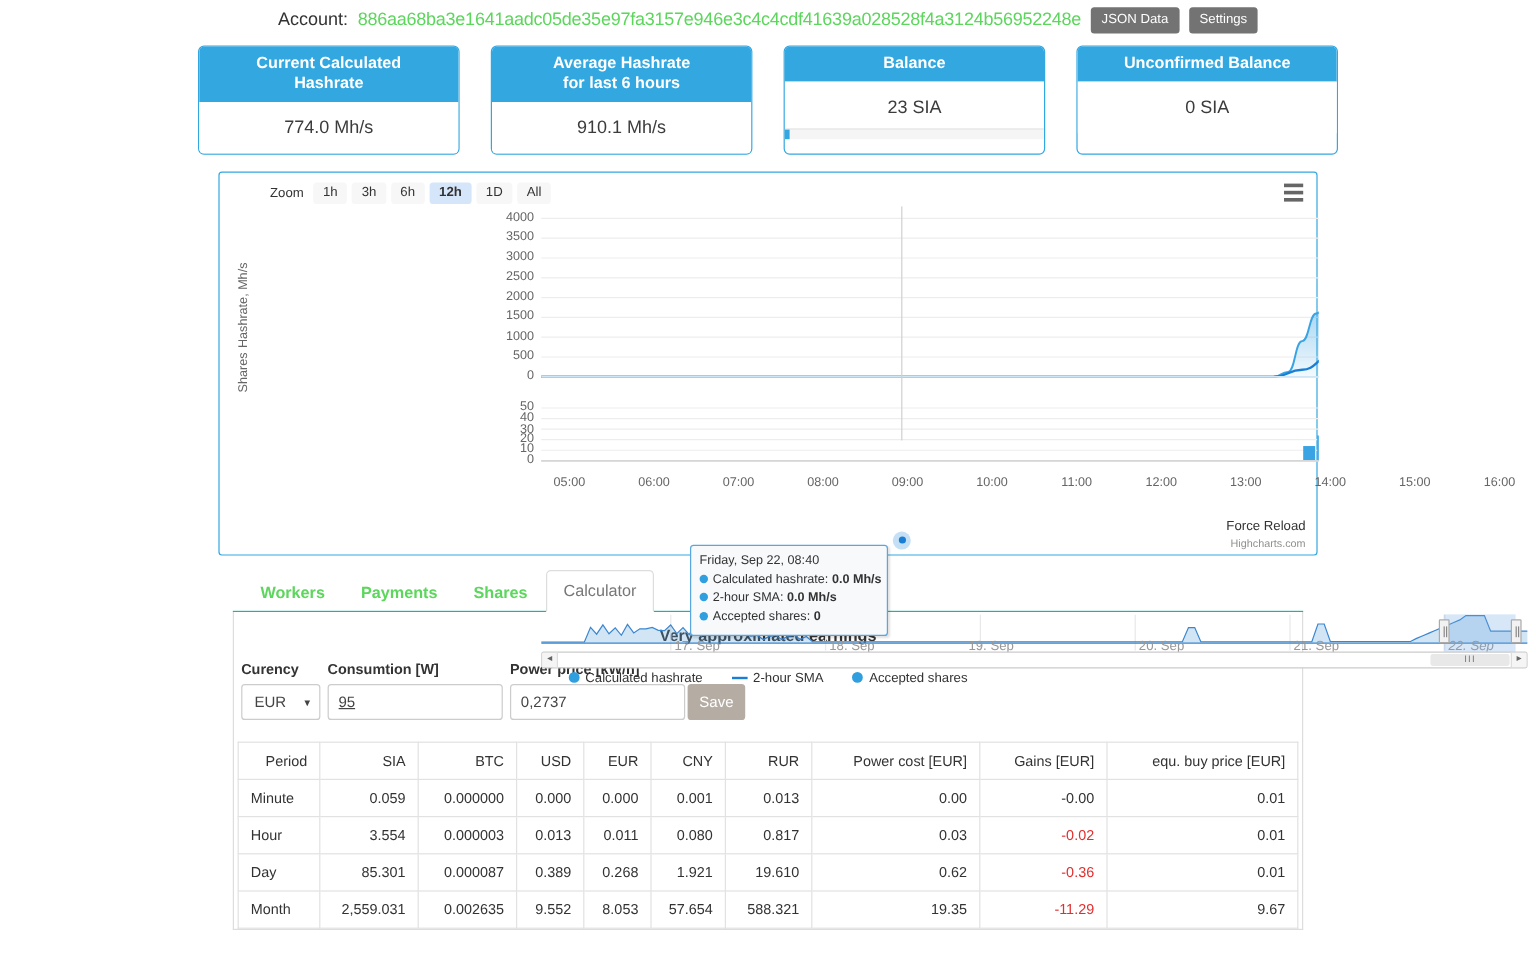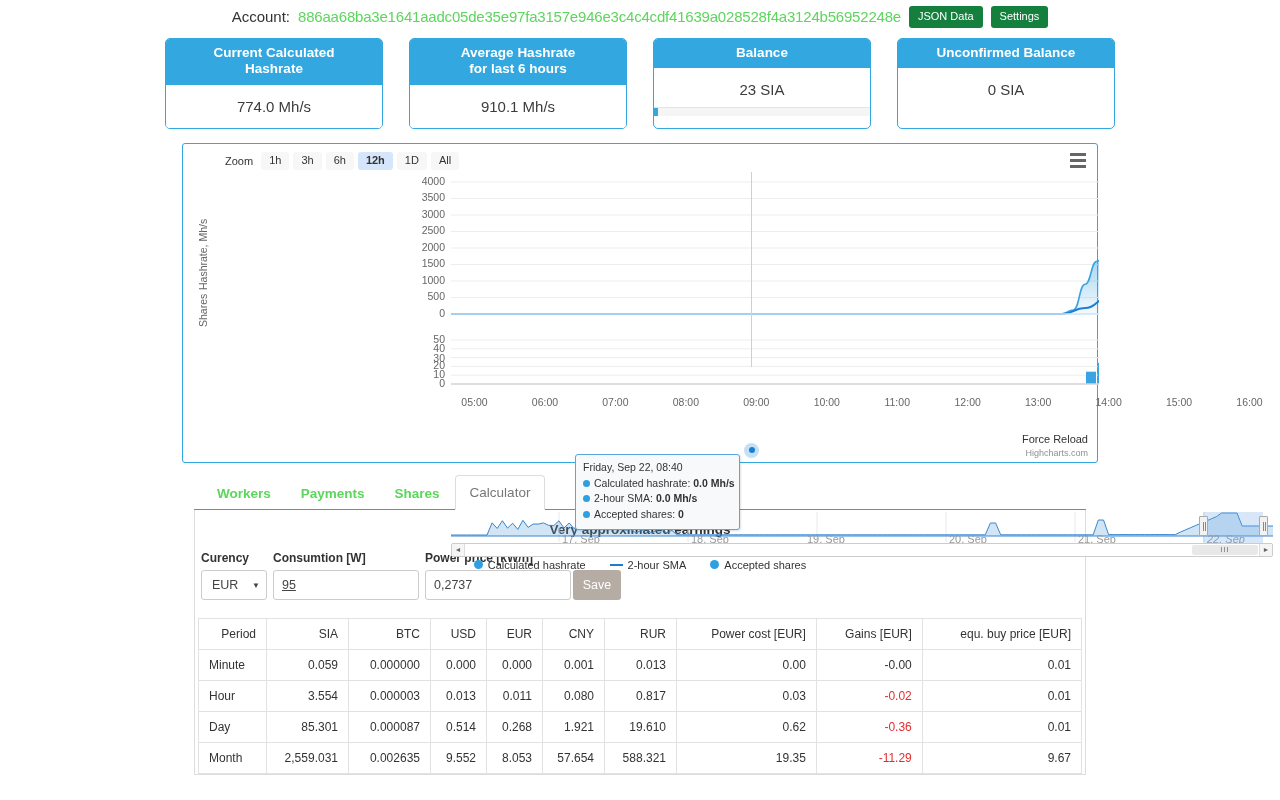--- a/index.html
+++ b/index.html
@@ -26,21 +26,21 @@
   .account-label {
     font-size: 15px;
     color: #333;
   }
   .account-hash {
     font-size: 15px;
     color: #5cd65c;
     letter-spacing: -0.2px;
   }
   .hdr-btn {
-    background: #15803d;
+    background: #737373;
     color: #fff;
     border: none;
     border-radius: 3px;
     font-size: 11px;
     padding: 5px 9px 6px 9px;
     font-family: "Liberation Sans", sans-serif;
     cursor: pointer;
     line-height: 1;
   }
 
@@ -757,21 +757,21 @@
           <td class="num">0.080</td>
           <td class="num">0.817</td>
           <td class="num">0.03</td>
           <td class="num neg">-0.02</td>
           <td class="num">0.01</td>
         </tr>
         <tr>
           <td class="period">Day</td>
           <td class="num">85.301</td>
           <td class="num">0.000087</td>
-          <td class="num">0.514</td>
+          <td class="num">0.389</td>
           <td class="num">0.268</td>
           <td class="num">1.921</td>
           <td class="num">19.610</td>
           <td class="num">0.62</td>
           <td class="num neg">-0.36</td>
           <td class="num">0.01</td>
         </tr>
         <tr>
           <td class="period">Month</td>
           <td class="num">2,559.031</td>

